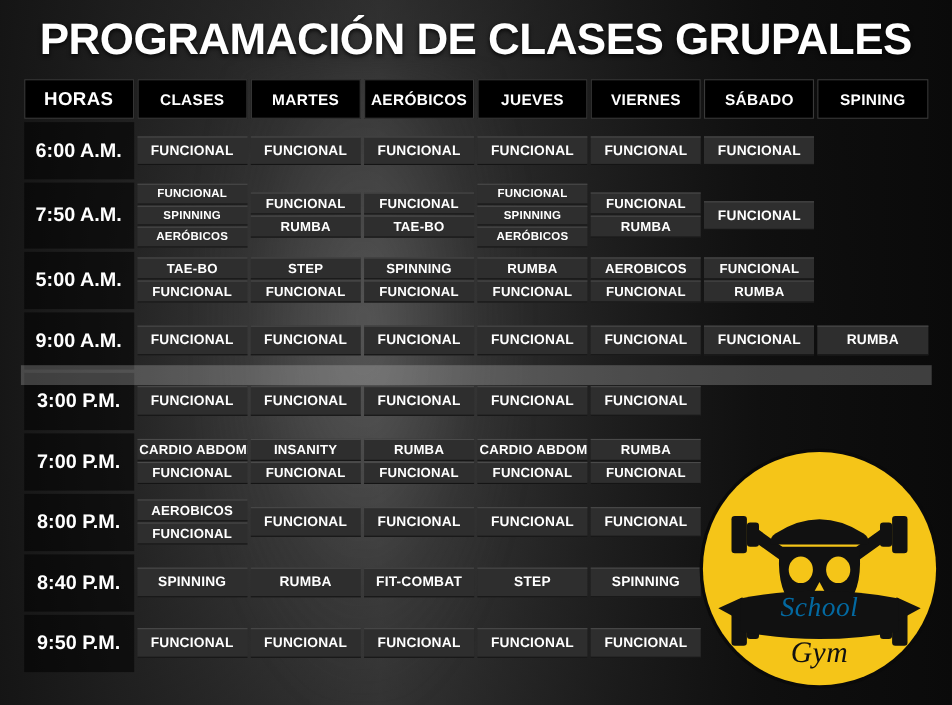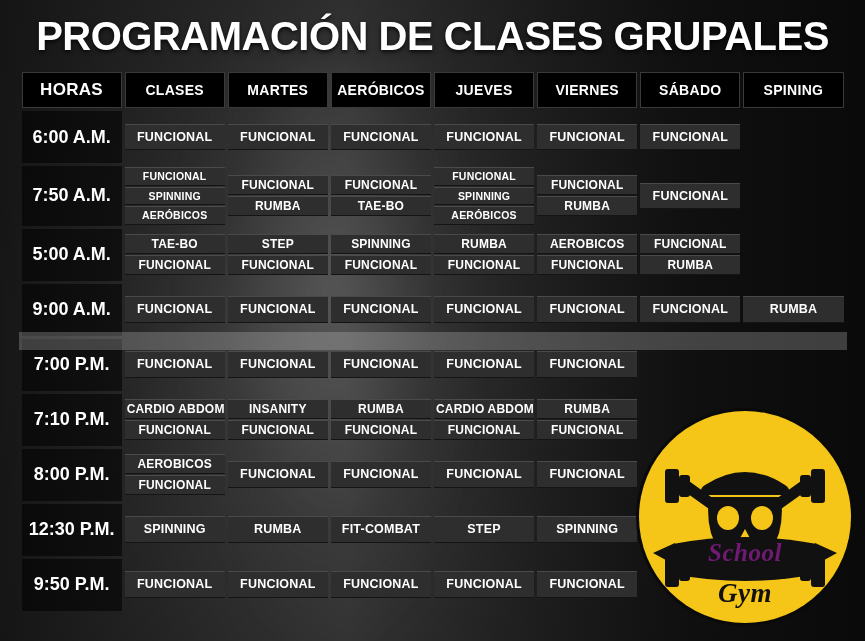--- a/index.html
+++ b/index.html
@@ -128,33 +128,33 @@
     overflow: hidden;
   }
   .logo svg { display: block; }
   .logo-text-top {
     position: absolute;
     left: 0; right: 0;
     bottom: 56px;
     text-align: center;
     font-family: "Liberation Serif", serif;
     font-style: italic;
-    font-weight: bold;
+    font-weight: normal;
     font-size: 25px;
-    color: #701a75;
+    color: #0369a1;
     letter-spacing: 0.5px;
   }
   .logo-text-bottom {
     position: absolute;
     left: 0; right: 0;
     bottom: 14px;
     text-align: center;
     font-family: "Liberation Serif", serif;
     font-style: italic;
-    font-weight: bold;
+    font-weight: normal;
     font-size: 27px;
     color: #111;
     letter-spacing: 0.5px;
   }
 </style>
 </head>
 <body>
 
 <div class="poster">
   <div class="bg-figure"></div>
@@ -273,42 +273,42 @@
               <span class="chip">FUNCIONAL</span>
             </td>
             <td class="slot">
               <span class="chip">FUNCIONAL</span>
             </td>
             <td class="slot">
               <span class="chip">RUMBA</span>
             </td>
           </tr>
           <tr>
+            <td class="timecell">3:00 P.M.</td>
+            <td class="slot">
+              <span class="chip">FUNCIONAL</span>
+            </td>
+            <td class="slot">
+              <span class="chip">FUNCIONAL</span>
+            </td>
+            <td class="slot">
+              <span class="chip">FUNCIONAL</span>
+            </td>
+            <td class="slot">
+              <span class="chip">FUNCIONAL</span>
+            </td>
+            <td class="slot">
+              <span class="chip">FUNCIONAL</span>
+            </td>
+            <td class="slot empty"></td>
+            <td class="slot empty"></td>
+          </tr>
+          <tr>
             <td class="timecell">7:00 P.M.</td>
             <td class="slot">
-              <span class="chip">FUNCIONAL</span>
-            </td>
-            <td class="slot">
-              <span class="chip">FUNCIONAL</span>
-            </td>
-            <td class="slot">
-              <span class="chip">FUNCIONAL</span>
-            </td>
-            <td class="slot">
-              <span class="chip">FUNCIONAL</span>
-            </td>
-            <td class="slot">
-              <span class="chip">FUNCIONAL</span>
-            </td>
-            <td class="slot empty"></td>
-            <td class="slot empty"></td>
-          </tr>
-          <tr>
-            <td class="timecell">7:10 P.M.</td>
-            <td class="slot">
               <span class="chip tight small">CARDIO ABDOMEN</span>
               <span class="chip tight">FUNCIONAL</span>
             </td>
             <td class="slot">
               <span class="chip tight">INSANITY</span>
               <span class="chip tight">FUNCIONAL</span>
             </td>
             <td class="slot">
               <span class="chip tight">RUMBA</span>
               <span class="chip tight">FUNCIONAL</span>
@@ -339,21 +339,21 @@
             <td class="slot">
               <span class="chip">FUNCIONAL</span>
             </td>
             <td class="slot">
               <span class="chip">FUNCIONAL</span>
             </td>
             <td class="slot empty"></td>
             <td class="slot empty"></td>
           </tr>
           <tr>
-            <td class="timecell">12:30 P.M.</td>
+            <td class="timecell">8:40 P.M.</td>
             <td class="slot">
               <span class="chip">SPINNING</span>
             </td>
             <td class="slot">
               <span class="chip">RUMBA</span>
             </td>
             <td class="slot">
               <span class="chip">FIT-COMBAT</span>
             </td>
             <td class="slot">

